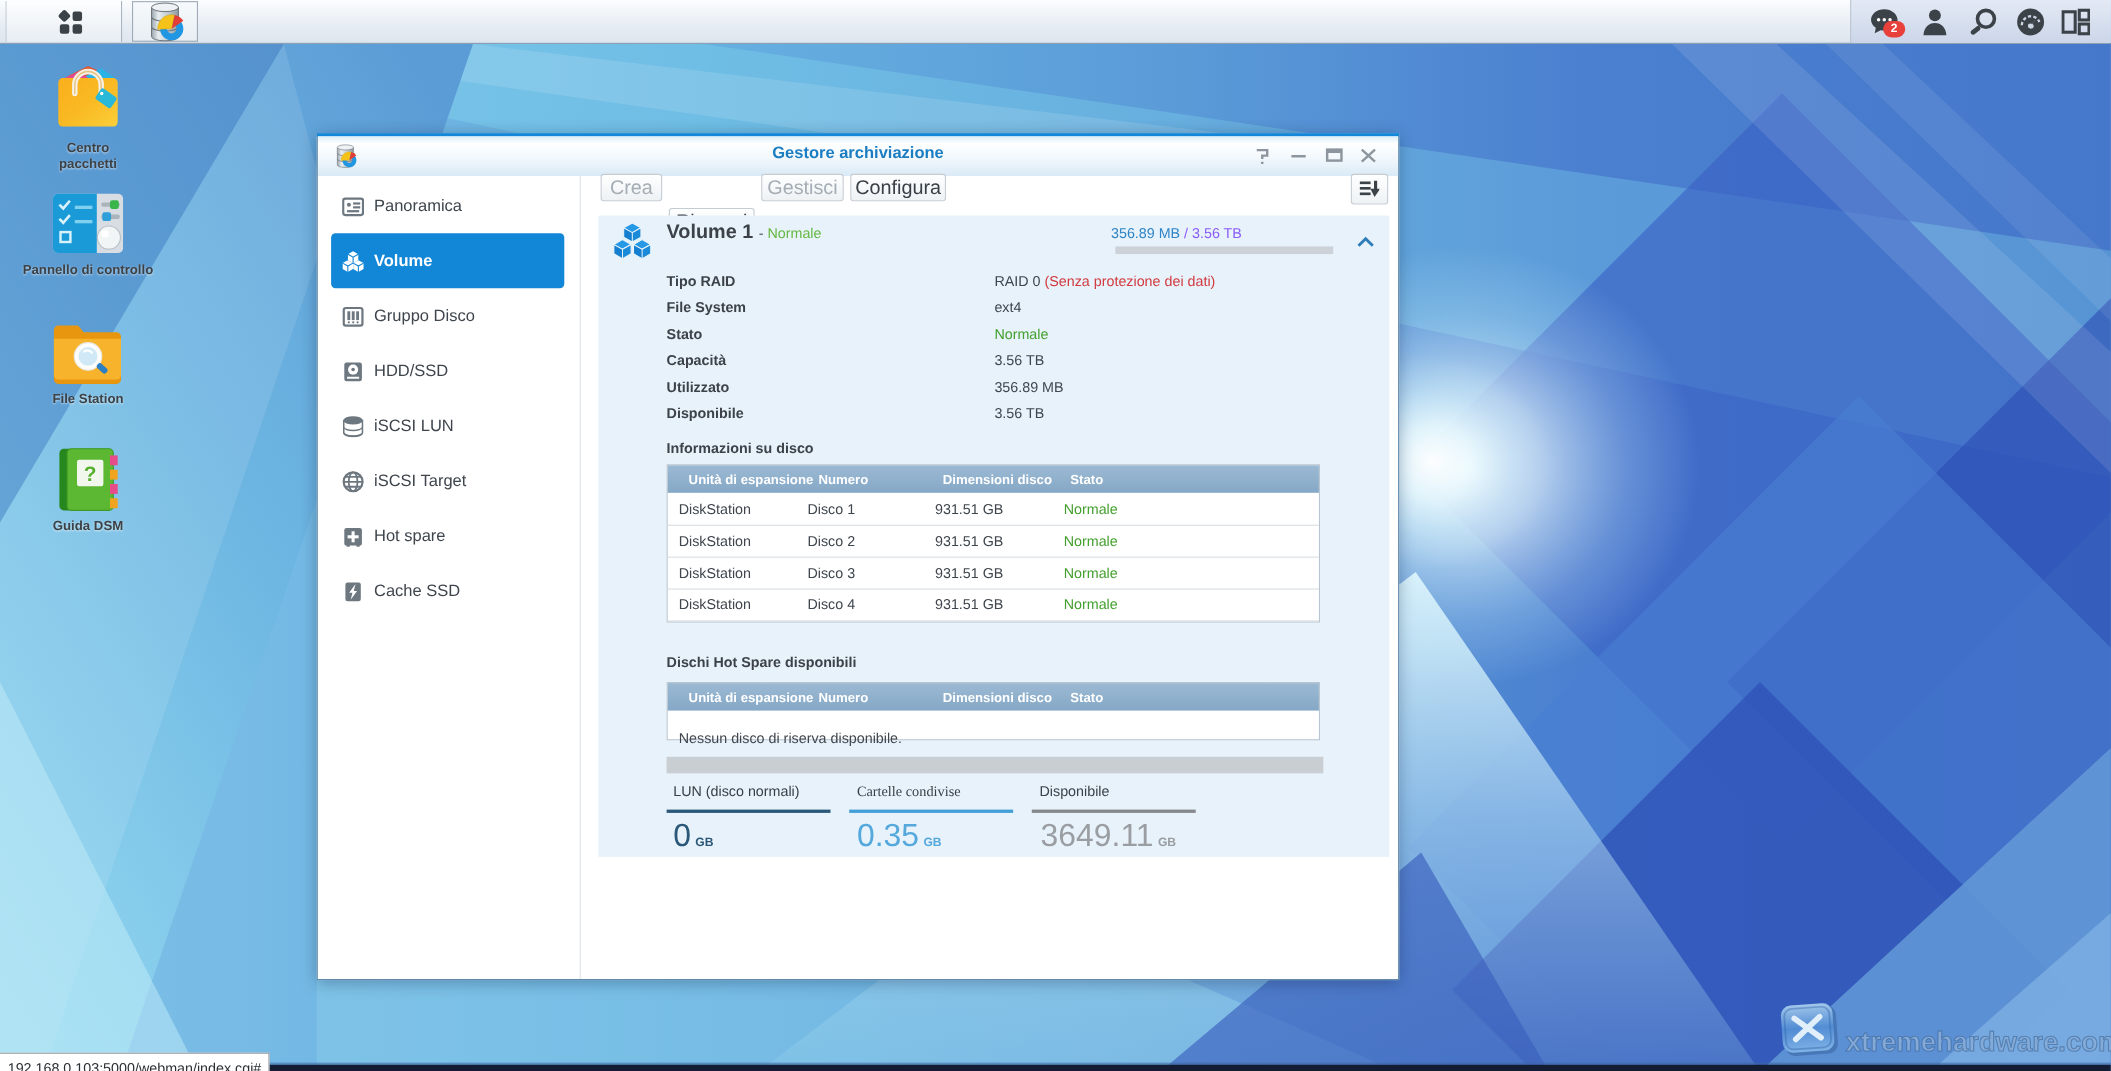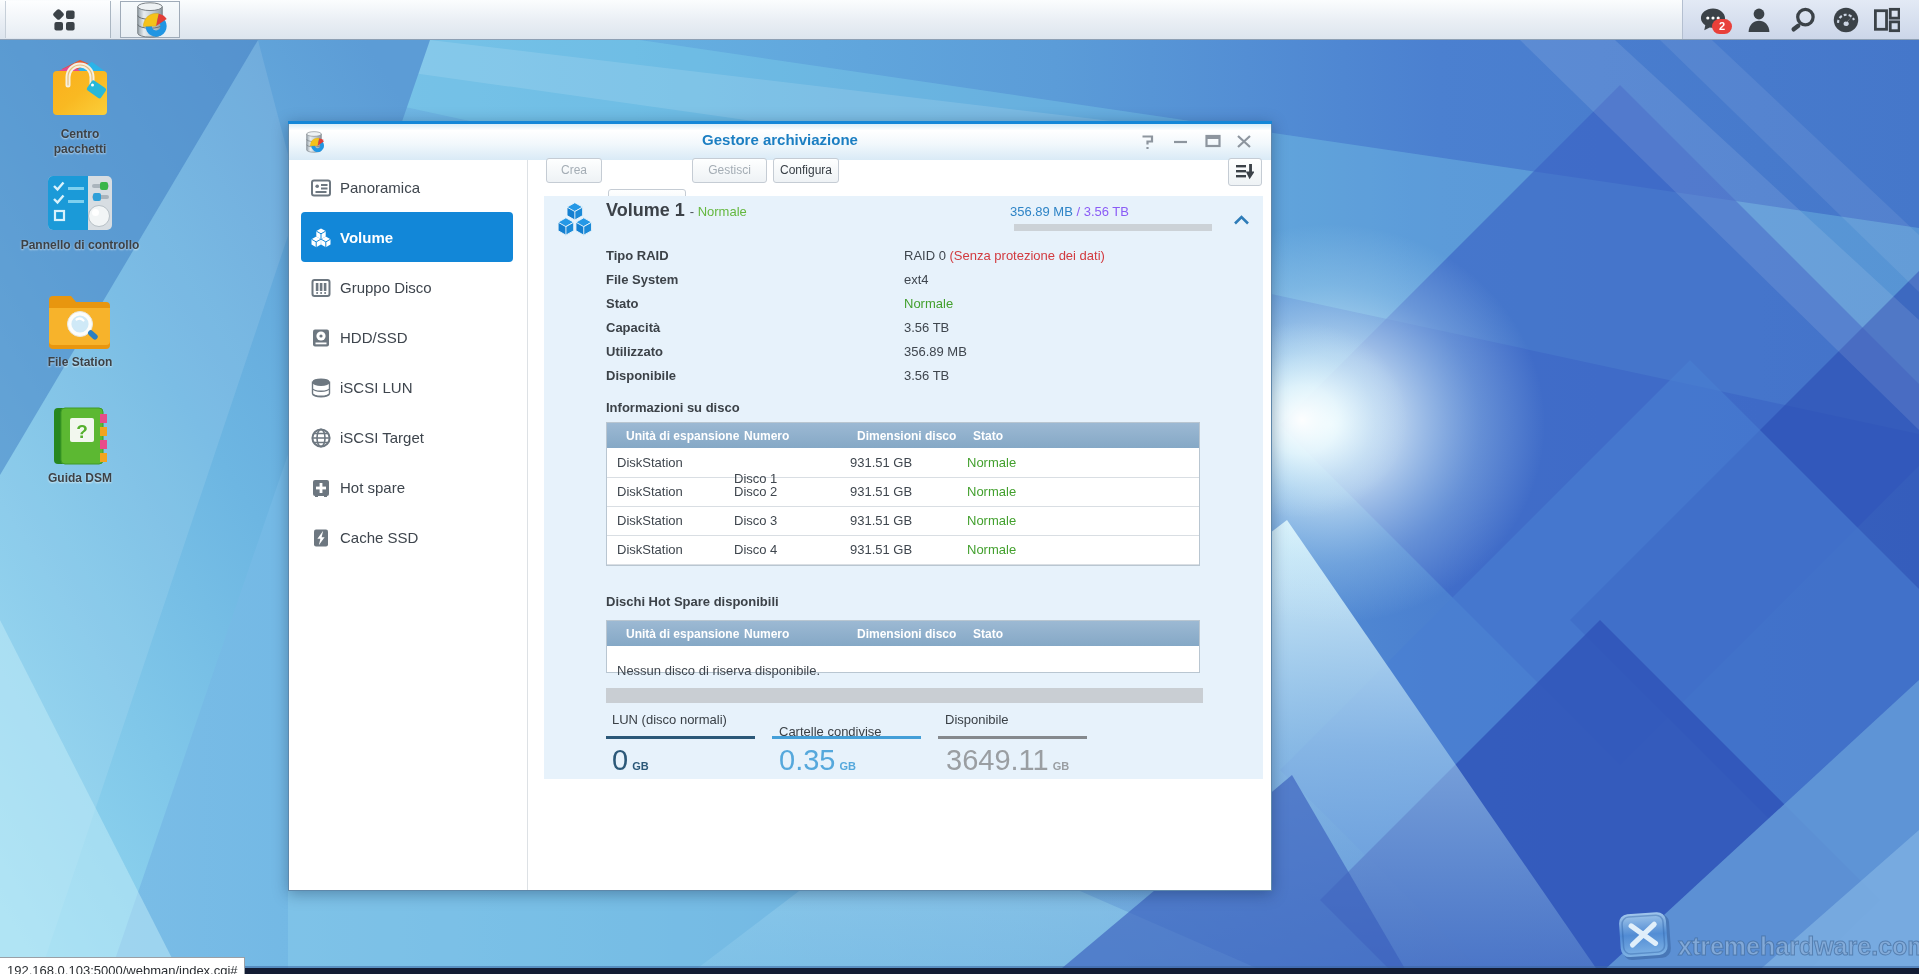--- a/index.html
+++ b/index.html
@@ -28,21 +28,21 @@
   #titleBar{position:absolute;left:0;top:3px;width:982px;height:36px;
     background:linear-gradient(#d9edf8,#ffffff 18%,#f2f8fc 55%,#d9eaf6);}
   #titleTxt{position:absolute;left:0;top:10px;width:100%;text-align:center;
     color:#1b7ec2;font-size:15px;font-weight:bold;}
   #sidebar{position:absolute;left:0;top:39px;width:239px;height:730px;background:#fff;border-right:1px solid #dde1e5;box-sizing:border-box;}
   .navItem{position:absolute;left:0;width:239px;height:50px;color:#3e454d;font-size:15px;}
   .navItem .nico{position:absolute;left:22px;top:16px;width:20px;height:20px;}
   .navItem .ntxt{position:absolute;left:51px;top:17px;}
   #navSel{position:absolute;left:12px;top:91px;width:212px;height:50px;background:#1287d8;border-radius:4px;}
   .tbtn{position:absolute;top:37px;height:25px;border:1px solid #c5ccd4;border-radius:3px;box-sizing:border-box;
-    background:linear-gradient(#feffff,#eef2f5);font-size:12px;color:#383f46;text-align:center;line-height:23px;}
+    background:linear-gradient(#feffff,#eef2f5);font-size:18px;color:#383f46;text-align:center;line-height:23px;}
   .tbtn.dis{color:#a4adb5;}
   #content{position:absolute;left:255px;top:75px;width:719px;height:583px;background:#e7f2fb;}
   .f13{font-size:13px;color:#3f464e;}
   .lbl{font-weight:bold;color:#3c4248;}
   .grn{color:#43a02e;}
   .red{color:#d23a3f;}
   .tblHead{position:absolute;left:0;top:0;width:100%;height:25px;
     background:linear-gradient(#9cb9d3,#85a8c6);color:#fff;font-weight:bold;font-size:12px;}
   .tbl{position:absolute;left:62px;width:594px;background:#fff;border:1px solid #b9c6d1;box-sizing:border-box;}
   .trow{position:absolute;left:0;width:100%;border-bottom:1px solid #d9dee3;}
@@ -342,21 +342,21 @@
 <div class="navItem" style="top:391px;">
         <svg class="nico" width="20" height="20" viewBox="0 0 20 20">
           <rect x="3" y="1.5" width="14" height="17" rx="2" fill="#6d7780"></rect>
           <path d="M12.2 2.8 L6.4 10.8 h3 L7.8 17.2 L13.6 9.2 h-3 z" fill="#fff"></path>
         </svg>
         <div class="ntxt" style="">Cache SSD</div>
       </div>
 <div class="tbtn dis" style="left:257px;width:56px;">Crea</div>
 <div class="tbtn" style="left:319px;width:78px;margin-top:31px;">Rimuovi</div>
 <div class="tbtn dis" style="left:403px;width:75px;">Gestisci</div>
-<div class="tbtn" style="left:484px;width:66px;">Configura</div>
+<div class="tbtn" style="left:484px;width:87px;">Configura</div>
 <div class="tbtn" style="left:939px;width:34px;height:28px;"><svg width="18" height="16" viewBox="0 0 18 16" style="margin-top:5px">
  <g fill="#3b4248">
             <rect x="0" y="1" width="10" height="2.4"></rect>
             <rect x="0" y="6" width="10" height="2.4"></rect>
             <rect x="0" y="11" width="10" height="2.4"></rect>
  <path d="M13.8 0 h3 v8 h2.8 L14.3 16 l-4 -8 h3.5 z" transform="scale(0.95)"></path>
           </g>
         </svg></div>
 <div id="content">
 <svg class="abs" style="left:13px;top:6px" width="36" height="34" viewBox="0 0 21 20">
@@ -387,21 +387,21 @@
 <div class="abs f13 lbl" style="left:62px;top:204px;">Informazioni su disco</div>
 <div class="tbl" style="top:226px;height:144px;">
           <div class="tblHead">
             <span class="abs" style="left:19px;top:6px;">Unità di espansione</span>
             <span class="abs" style="left:137px;top:6px;">Numero</span>
             <span class="abs" style="left:250px;top:6px;">Dimensioni disco</span>
             <span class="abs" style="left:366px;top:6px;">Stato</span>
           </div>
           <div class="trow f13" style="top:25px;height:29px;">
             <span class="abs" style="left:10px;top:7px;">DiskStation</span>
-            <span class="abs" style="left:127px;top:7px;margin-top:16px;">Disco 1</span>
+            <span class="abs" style="left:127px;top:7px;">Disco 1</span>
             <span class="abs" style="left:243px;top:7px;">931.51 GB</span>
             <span class="abs grn" style="left:360px;top:7px;">Normale</span>
           </div>
           <div class="trow f13" style="top:54px;height:29px;">
             <span class="abs" style="left:10px;top:7px;">DiskStation</span>
             <span class="abs" style="left:127px;top:7px;">Disco 2</span>
             <span class="abs" style="left:243px;top:7px;">931.51 GB</span>
             <span class="abs grn" style="left:360px;top:7px;">Normale</span>
           </div>
           <div class="trow f13" style="top:83px;height:29px;">
@@ -426,21 +426,21 @@
             <span class="abs" style="left:366px;top:6px;">Stato</span>
           </div>
           <div class="trow f13" style="top:25px;height:27px;border-bottom:none;">
             <span class="abs" style="left:10px;top:6px;margin-top:11px;">Nessun disco di riserva disponibile.</span>
           </div>
         </div>
 <div class="abs" style="left:62px;top:492px;width:597px;height:15px;background:#c9ced3;"></div>
 <div class="statLbl" style="left:68px;top:516px;">LUN (disco normali)</div>
         <div class="statBar" style="left:62px;top:540px;width:149px;background:#2b5878;"></div>
         <div class="statVal" style="left:68px;top:548px;color:#2b5878;">0<span>GB</span></div>
-<div class="statLbl" style="left:235px;top:528px;">Cartelle condivise</div>
+<div class="statLbl" style="left:235px;top:516px;font-family:Liberation Serif, serif;">Cartelle condivise</div>
         <div class="statBar" style="left:228px;top:540px;width:149px;background:#449fd8;"></div>
         <div class="statVal" style="left:235px;top:548px;color:#55a8dc;">0.35<span>GB</span></div>
 <div class="statLbl" style="left:401px;top:516px;">Disponibile</div>
         <div class="statBar" style="left:394px;top:540px;width:149px;background:#85898d;"></div>
         <div class="statVal" style="left:402px;top:548px;color:#9a9ea2;">3649.11<span>GB</span></div>
 </div>
 </div>
 </div>
 
 </body></html>

